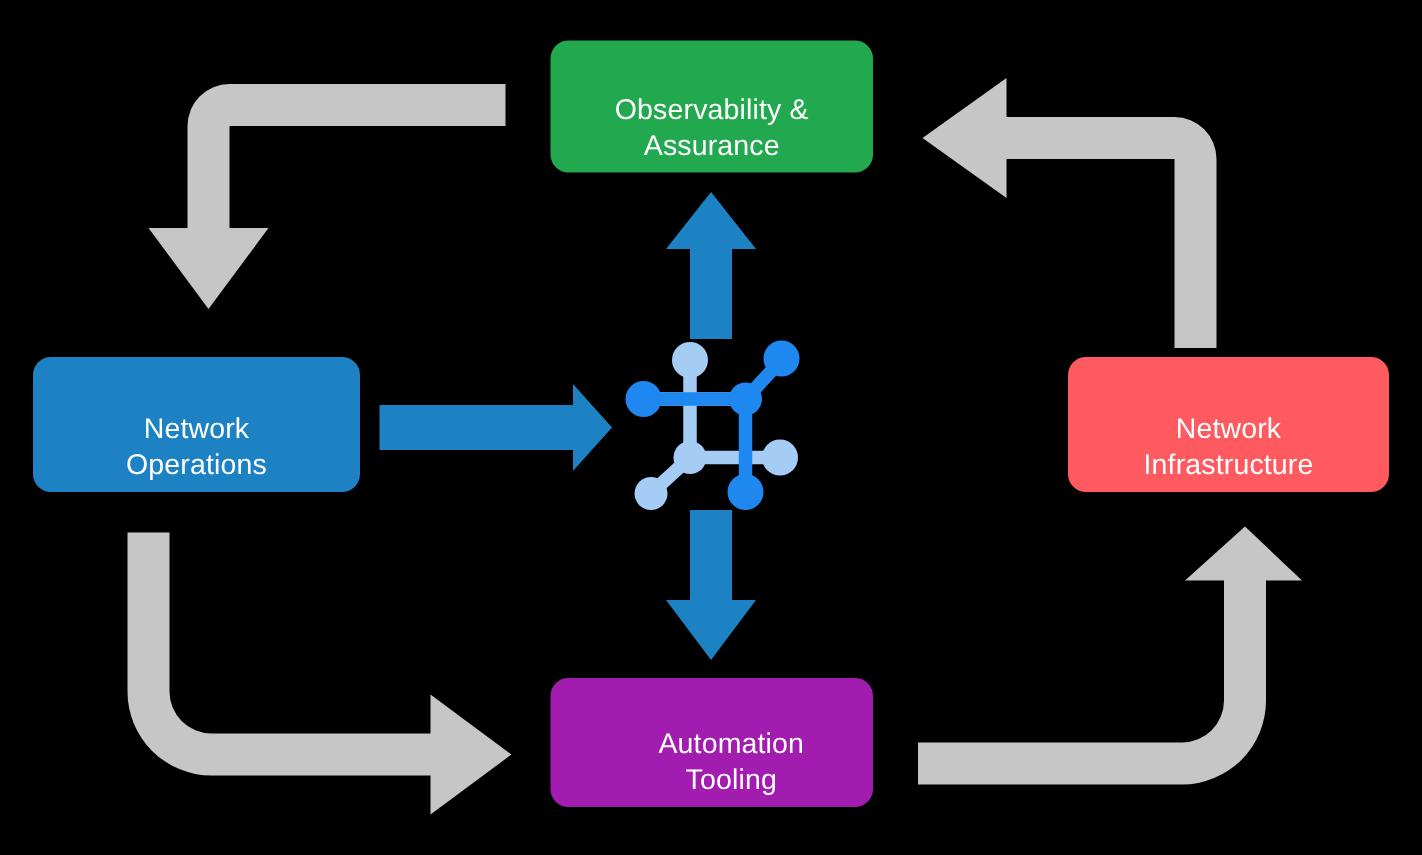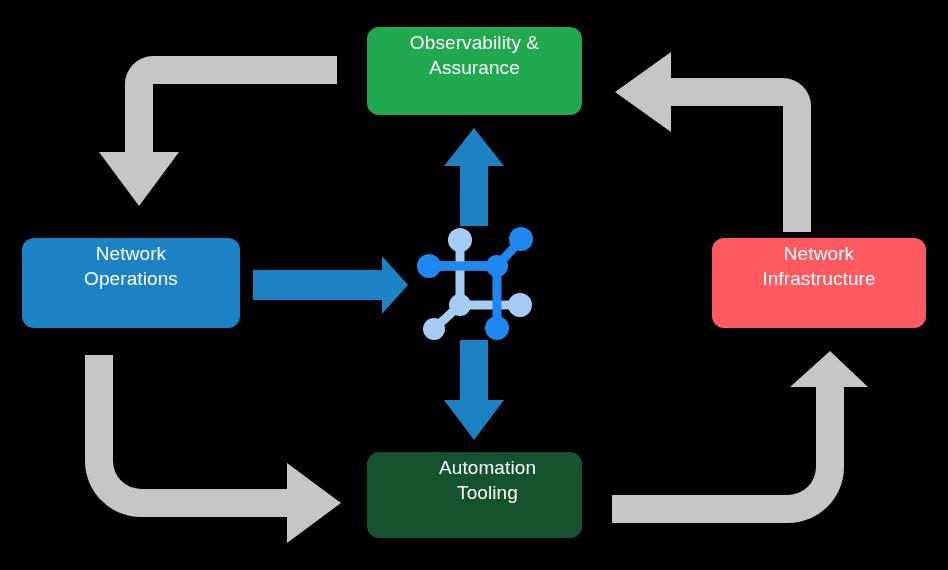--- a/index.html
+++ b/index.html
@@ -14,21 +14,21 @@
     position: relative;
     width: 948px;
     height: 570px;
     background: #000000;
     overflow: hidden;
   }
   .node-box {
     position: absolute;
     border-radius: 12px;
     display: flex;
-    align-items: flex-start;
+    align-items: flex-end;
     justify-content: center;
     text-align: center;
     color: #ffffff;
     font-size: 19px;
     line-height: 1.30;
     font-weight: 400;
     letter-spacing: 0.1px;
     white-space: pre-line;
     box-sizing: border-box;
     padding: 4px 10px;
@@ -198,18 +198,18 @@
   <div id="box-network-operations" class="node-box" style="background: rgb(29, 130, 196); color: rgb(255, 255, 255);">
     <span>Network
 Operations</span>
   </div>
 
   <div id="box-network-infrastructure" class="node-box" style="background: rgb(255, 90, 95); color: rgb(255, 255, 255);">
     <span>Network
 Infrastructure</span>
   </div>
 
-  <div id="box-automation-tooling" class="node-box" style="background: #14532d; color: rgb(255, 255, 255); padding-left: 36px;">
+  <div id="box-automation-tooling" class="node-box" style="background: #a21caf; color: rgb(255, 255, 255); padding-left: 36px;">
     <span>Automation
 Tooling</span>
   </div>
 
 </div>
 
 </body></html>

